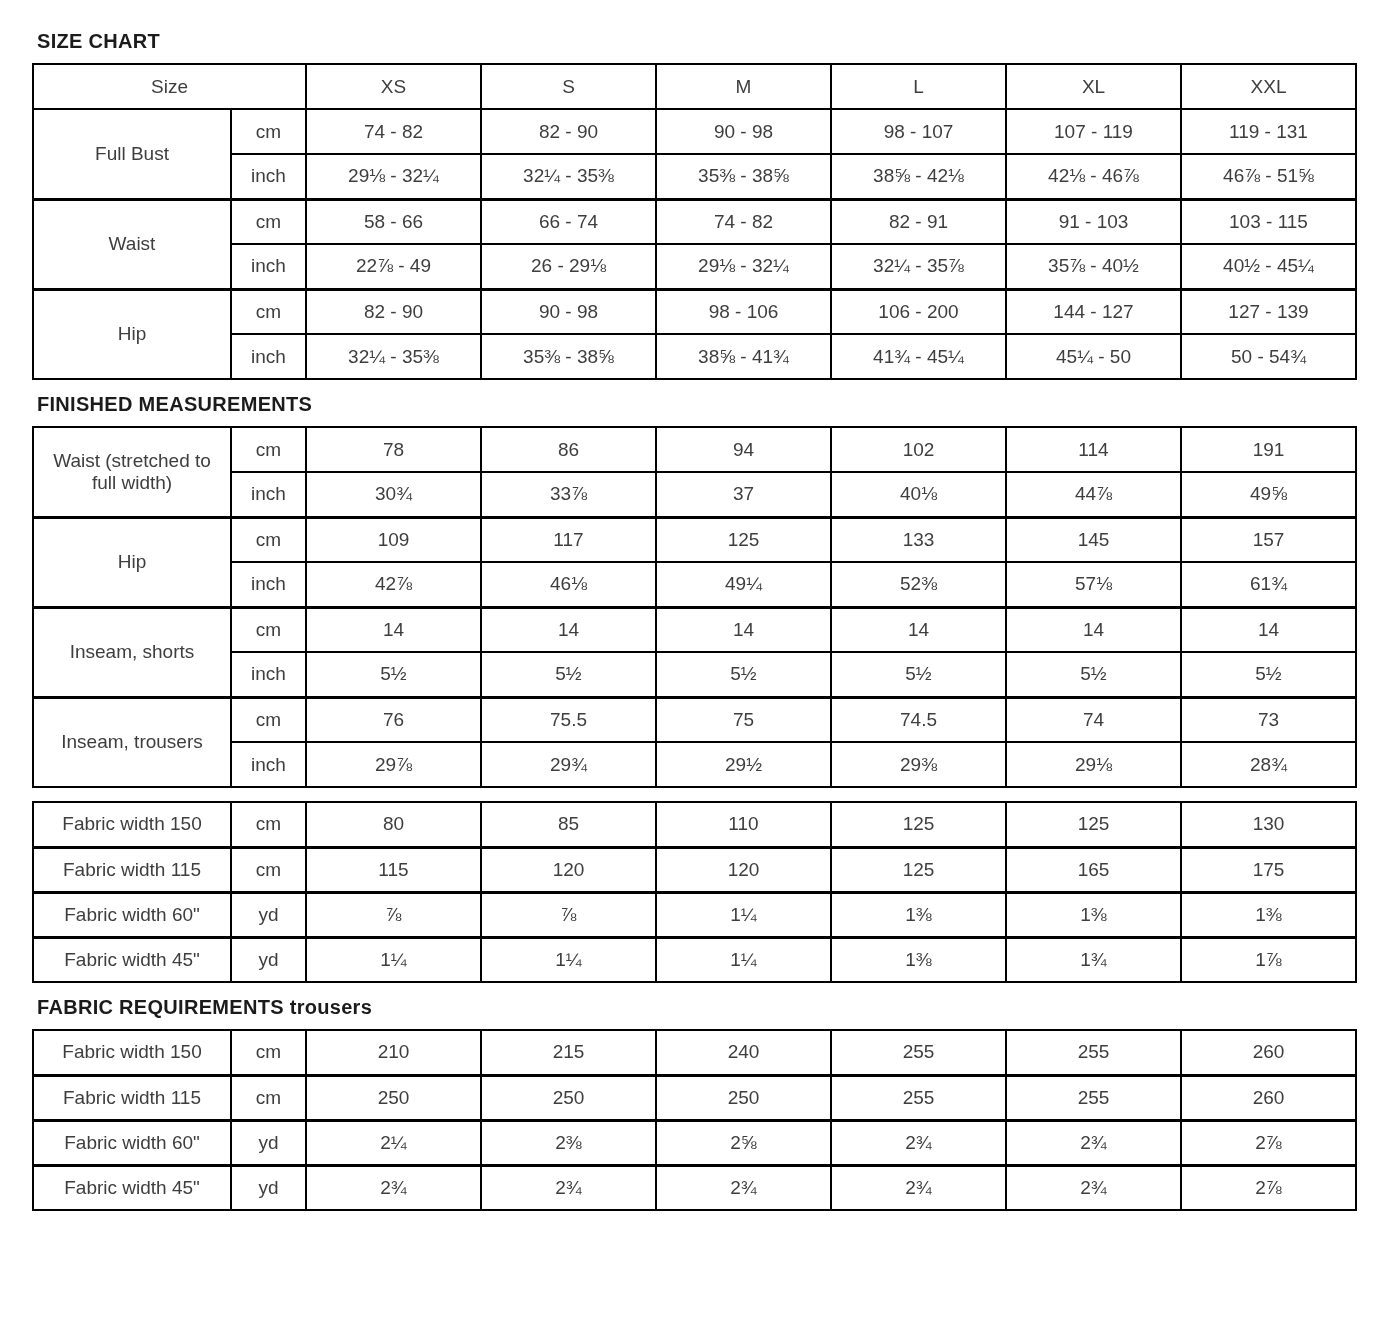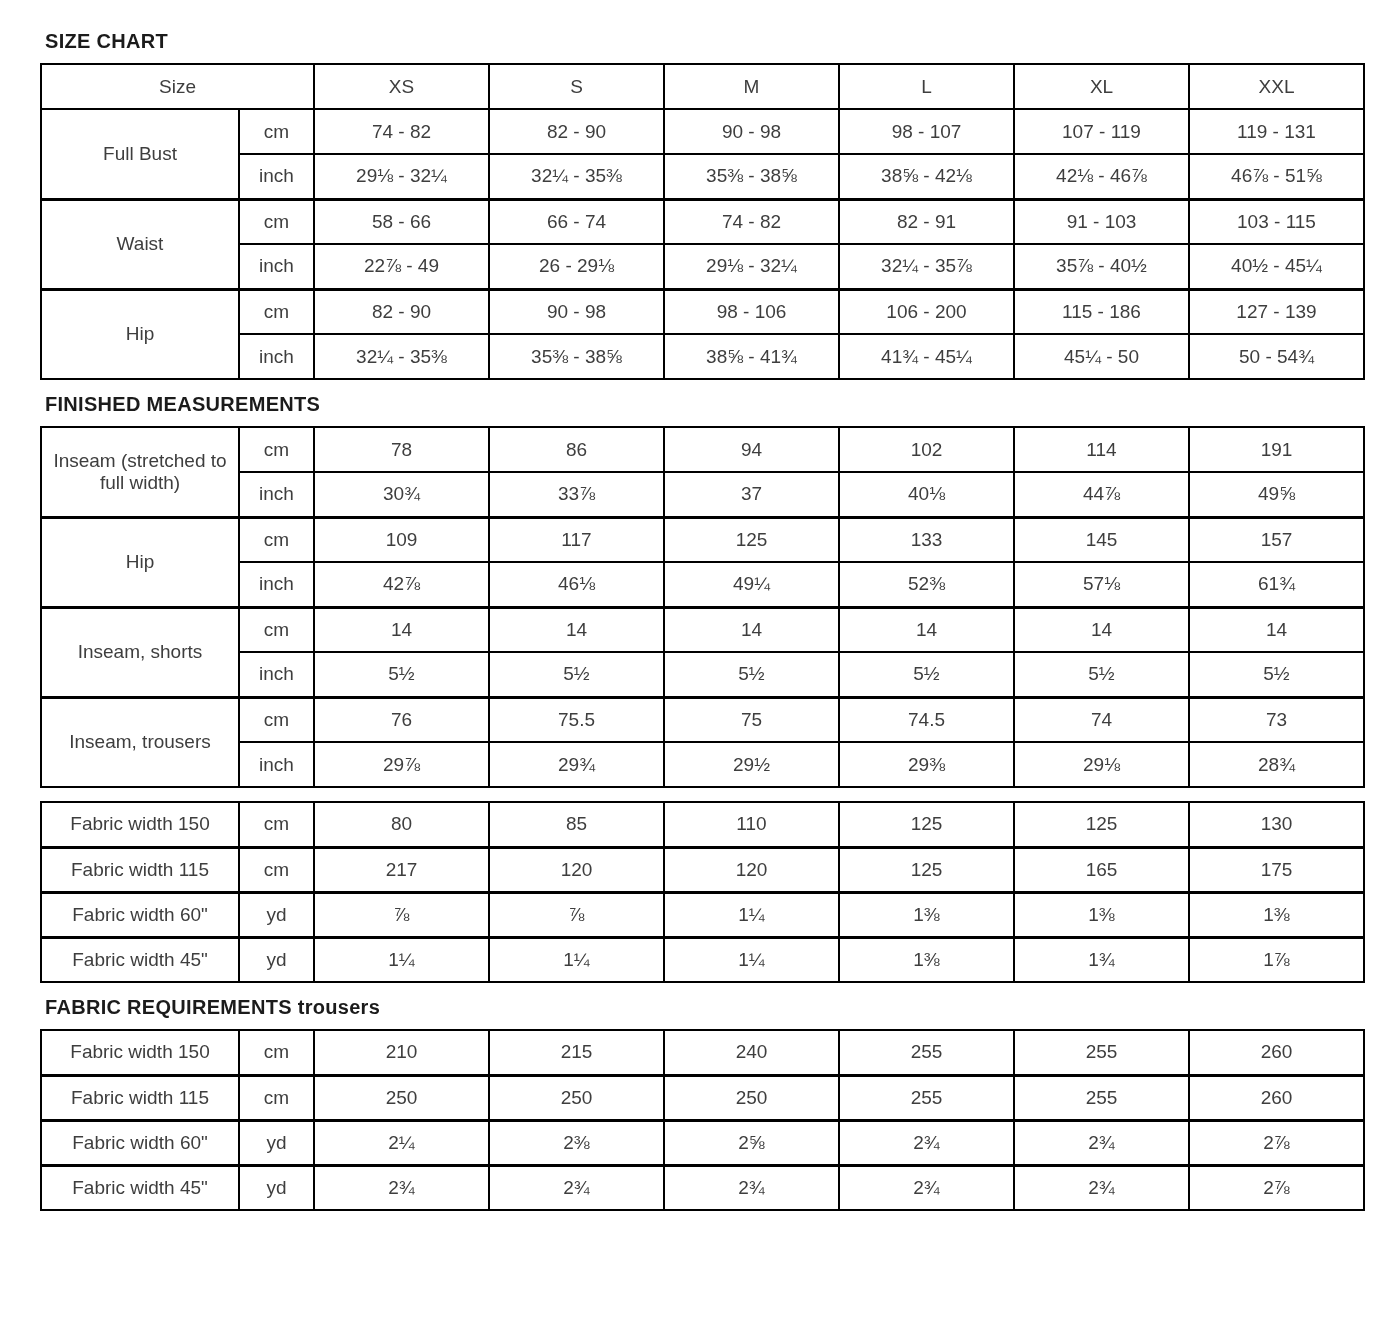--- a/index.html
+++ b/index.html
@@ -5,21 +5,21 @@
   * { box-sizing: border-box; }
   html, body { margin: 0; padding: 0; }
   body {
     width: 1400px;
     height: 1331px;
     background: #ffffff;
     font-family: "Liberation Sans", "DejaVu Sans", sans-serif;
     color: #3e3e3e;
     -webkit-font-smoothing: antialiased;
   }
-  .sheet { padding: 30px 38px 0 40px; }
+  .sheet { padding: 30px 38px 0 32px; }
   .section-title {
     font-size: 20px;
     font-weight: 700;
     color: #1b1b1b;
     letter-spacing: 0.3px;
     margin: 0 0 10px 5px;
     font-family: "Liberation Sans", "DejaVu Sans", sans-serif;
   }
   table.grid {
     border-collapse: collapse;
@@ -109,21 +109,21 @@
           <td>35⅞ - 40½</td>
           <td>40½ - 45¼</td>
         </tr>
       <tr class="thick">
         <td rowspan="2">Hip</td>
         <td>cm</td>
       <td>82 - 90</td>
           <td>90 - 98</td>
           <td>98 - 106</td>
           <td>106 - 200</td>
-          <td>115 - 186</td>
+          <td>144 - 127</td>
           <td>127 - 139</td>
         </tr>
       <tr>
         <td>inch</td>
       <td>32¼ - 35⅜</td>
           <td>35⅜ - 38⅝</td>
           <td>38⅝ - 41¾</td>
           <td>41¾ - 45¼</td>
           <td>45¼ - 50</td>
           <td>50 - 54¾</td>
@@ -138,21 +138,21 @@
         <col class="c-unit">
         <col class="c-data">
         <col class="c-data">
         <col class="c-data">
         <col class="c-data">
         <col class="c-data">
         <col class="c-data">
       </colgroup>
     <tbody>
       <tr>
-        <td rowspan="2">Inseam (stretched to full width)</td>
+        <td rowspan="2">Waist (stretched to full width)</td>
         <td>cm</td>
       <td>78</td>
           <td>86</td>
           <td>94</td>
           <td>102</td>
           <td>114</td>
           <td>191</td>
         </tr>
       <tr>
         <td>inch</td>
@@ -241,21 +241,21 @@
       <td>80</td>
           <td>85</td>
           <td>110</td>
           <td>125</td>
           <td>125</td>
           <td>130</td>
         </tr>
       <tr class="thick">
         <td>Fabric width 115</td>
         <td>cm</td>
-      <td>217</td>
+      <td>115</td>
           <td>120</td>
           <td>120</td>
           <td>125</td>
           <td>165</td>
           <td>175</td>
         </tr>
       <tr class="thick">
         <td>Fabric width 60"</td>
         <td>yd</td>
       <td>⅞</td>

